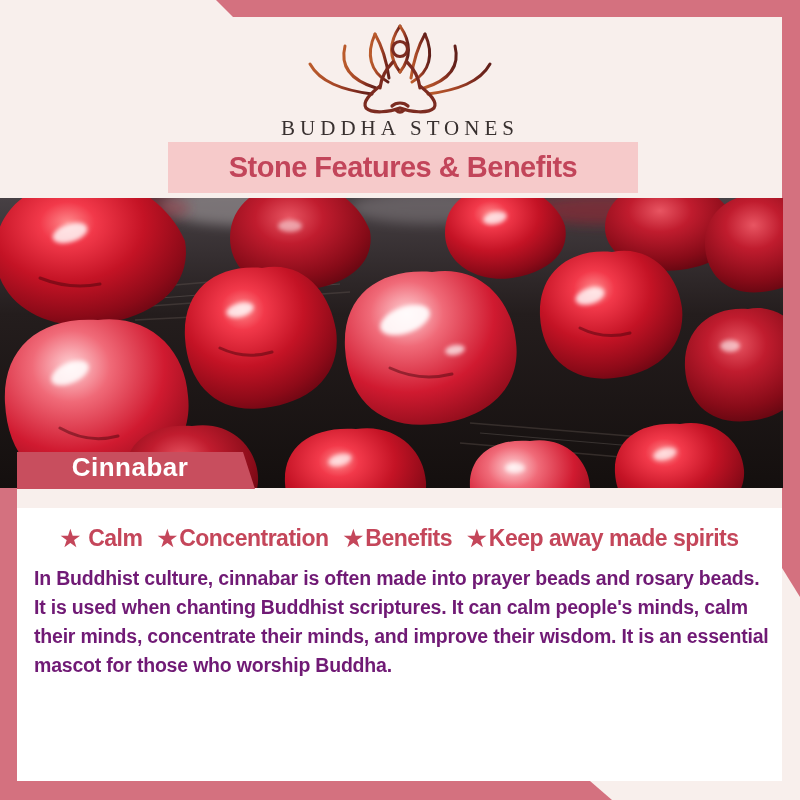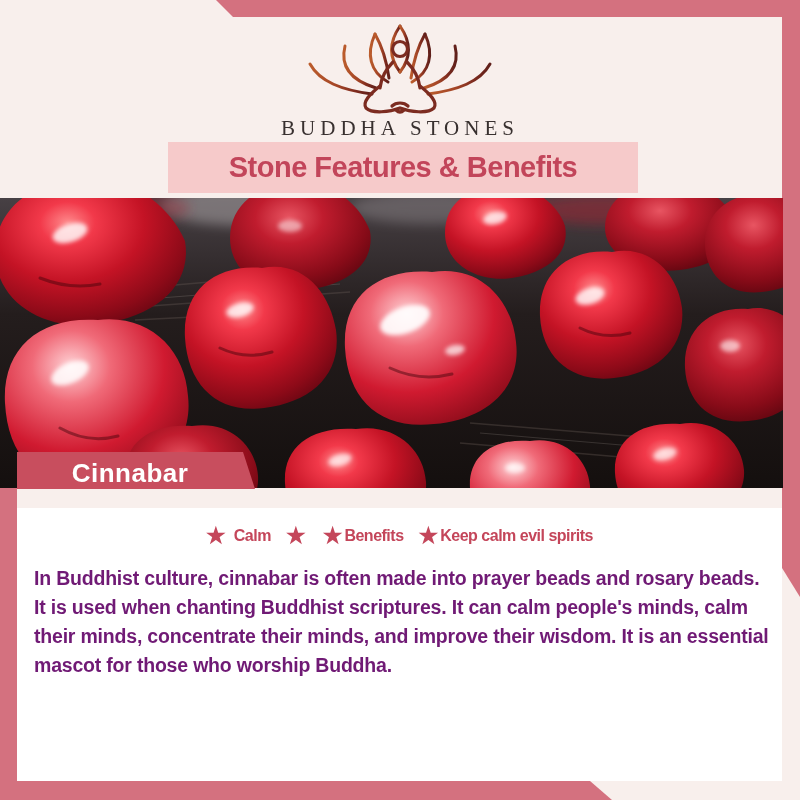--- a/index.html
+++ b/index.html
@@ -24,32 +24,32 @@
     color:#38302f;font-weight:400;}
   
   .title-banner{position:absolute;left:168px;top:142px;width:470px;height:51px;
     background:#f6caca;display:flex;align-items:center;justify-content:center;}
   .title-banner span{font-size:29px;font-weight:700;color:#c2455a;letter-spacing:-.5px;}
   
   .photo{position:absolute;left:0;top:198px;width:783px;height:290px;}
   .photo svg{display:block;width:100%;height:100%;}
   
   .stone-banner{position:absolute;left:17px;top:452px;width:238px;height:37px;
-    background:#c84e5e;display:flex;align-items:flex-end;justify-content:center;
+    background:#c84e5e;display:flex;align-items:flex-start;justify-content:center;
     clip-path:polygon(0 0,calc(100% - 12px) 0,100% 100%,0 100%);}
   .stone-banner span{color:#ffffff;font-size:26px;font-weight:700;letter-spacing:.5px;
     padding-right:12px;}
   
   .panel{position:absolute;left:17px;top:508px;width:765px;height:273px;background:#ffffff;}
   .benefits{position:absolute;left:0;top:17px;width:100%;display:flex;
     justify-content:center;align-items:center;gap:15px;}
   .benefit{display:flex;align-items:center;color:#c4465a;font-weight:700;}
   .benefit .star{font-size:22px;margin-right:2px;line-height:1;}
   .benefit:first-child .star{margin-right:8px;}
-  .benefit .label{font-size:16px;letter-spacing:-.5px;white-space:nowrap;}
+  .benefit .label{font-size:23px;letter-spacing:-.5px;white-space:nowrap;}
   .description{position:absolute;left:17px;top:56px;width:742px;
     font-size:19.5px;font-weight:600;line-height:29px;letter-spacing:-.2px;color:#701a75;}
 </style>
 </head>
 <body>
 
 <div class="page">
 
   <div class="ribbon ribbon-top"></div>
   <div class="ribbon ribbon-right"></div>
@@ -195,26 +195,27 @@
   </div>
 
   <div class="panel">
     <div class="benefits">
       <div class="benefit">
         <span class="star">★</span>
         <span class="label">Calm</span>
       </div>
       <div class="benefit">
         <span class="star">★</span>
+        <span class="label">Concentration</span>
       </div>
       <div class="benefit">
         <span class="star">★</span>
         <span class="label">Benefits</span>
       </div>
       <div class="benefit">
         <span class="star">★</span>
-        <span class="label">Keep calm evil spirits</span>
+        <span class="label">Keep away made spirits</span>
       </div>
     </div>
     <div class="description">In Buddhist culture, cinnabar is often made into prayer beads and rosary beads. It is used when chanting Buddhist scriptures. It can calm people's minds, calm their minds, concentrate their minds, and improve their wisdom. It is an essential mascot for those who worship Buddha.</div>
   </div>
 
 </div>
 
 </body></html>

